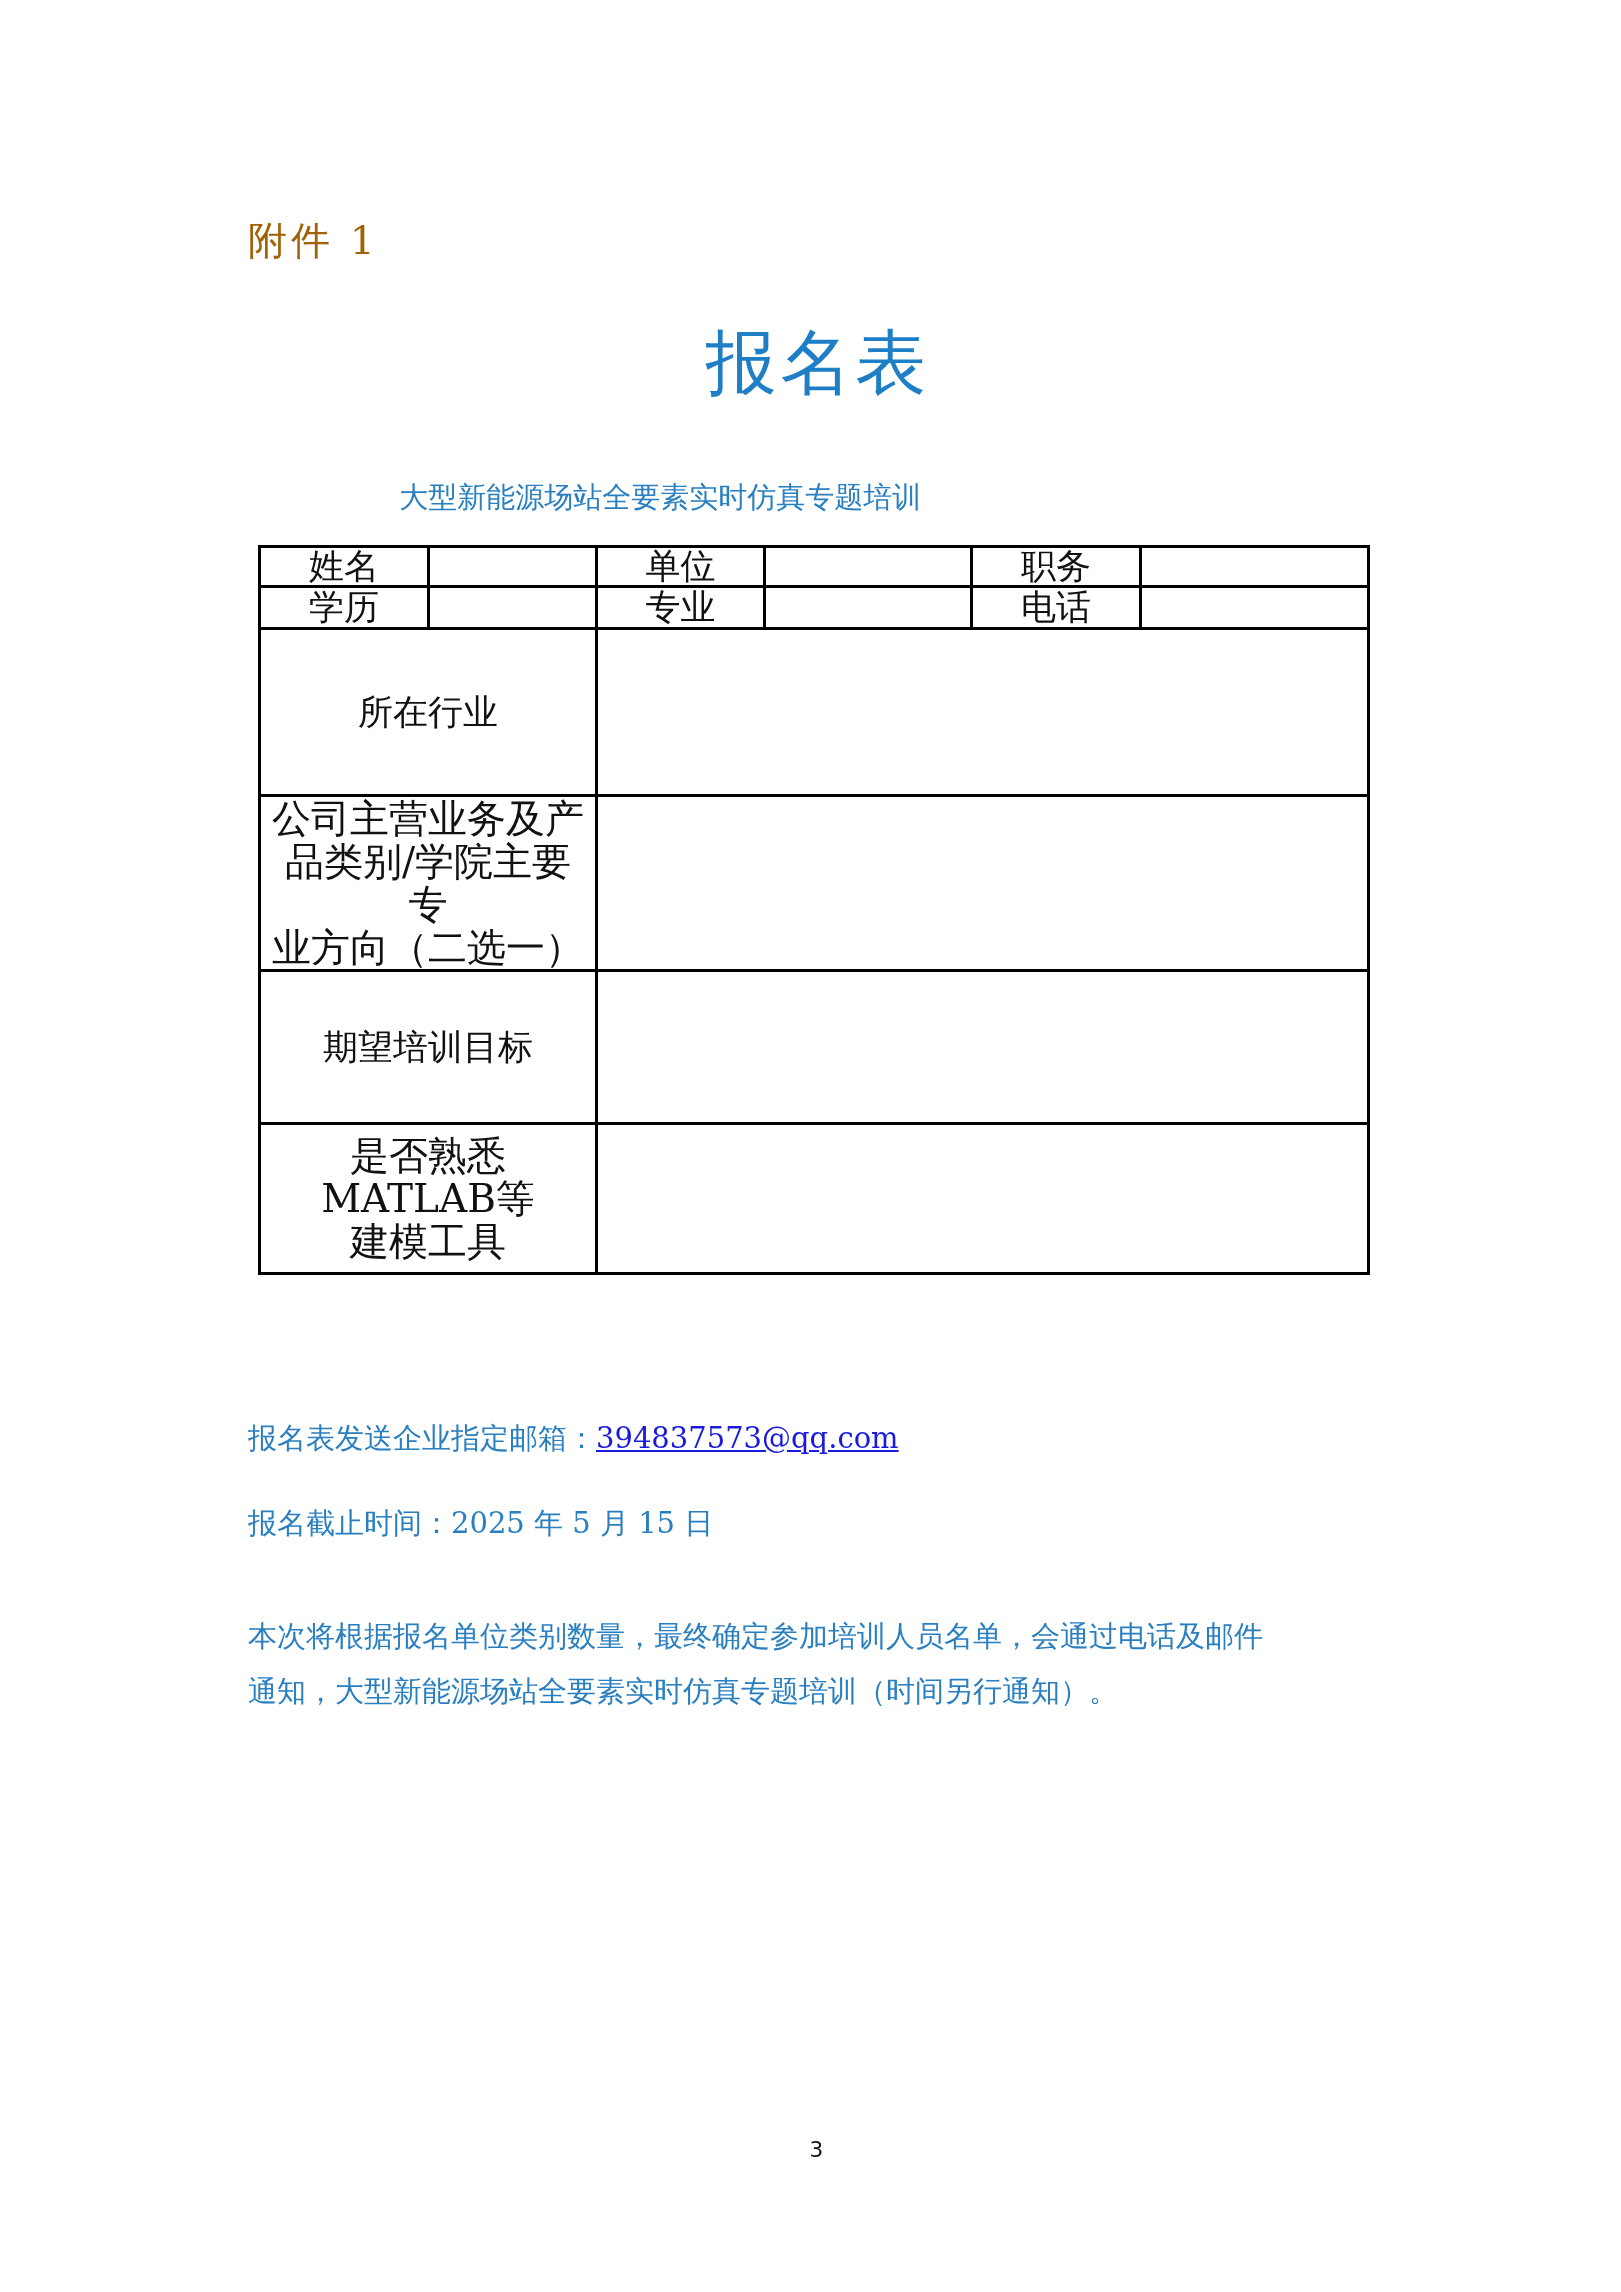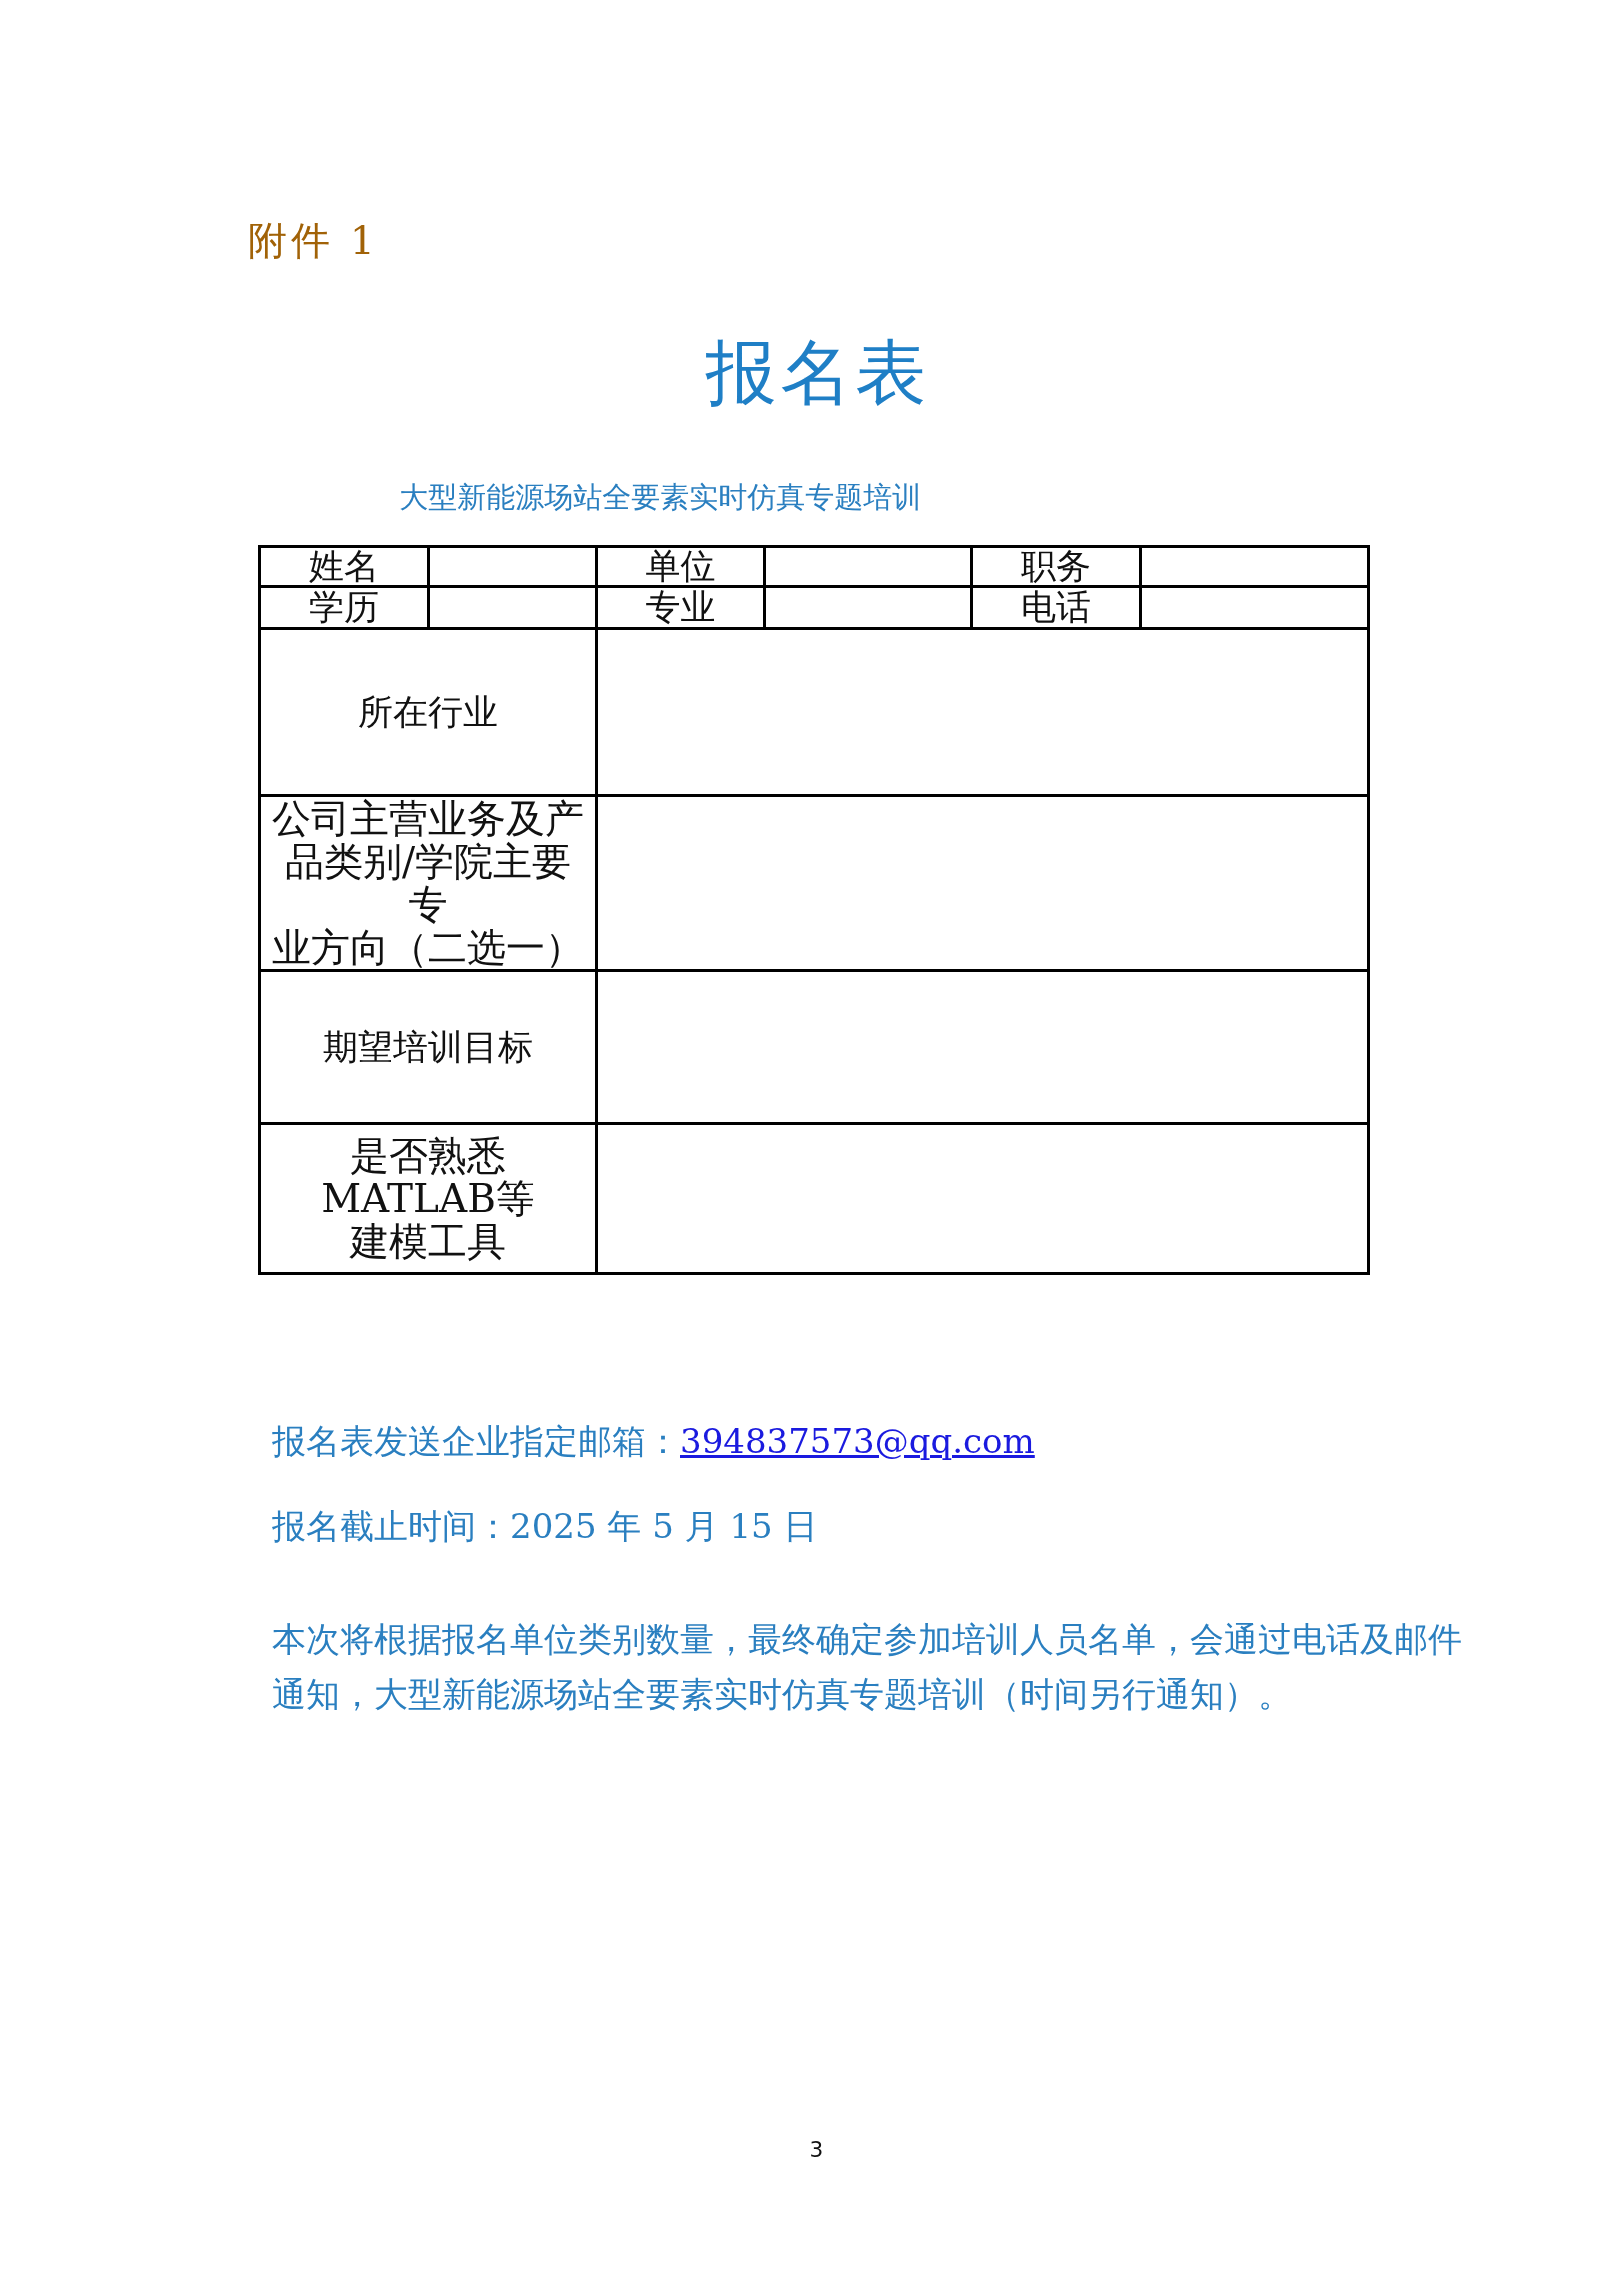--- a/index.html
+++ b/index.html
@@ -19,21 +19,21 @@
     left: 248px;
     top: 214px;
     font-size: 39px;
     color: #a16207;
     letter-spacing: 3.9px;
   }
   .doc-title {
     position: absolute;
     left: 0;
     width: 1621px;
-    top: 326px;
+    top: 316px;
     text-align: center;
     font-size: 71px;
     color: #1f7fc6;
     letter-spacing: 3.9px;
     padding-left: 14.7px;
     box-sizing: border-box;
   }
   .doc-subtitle {
     position: absolute;
     left: 0;
@@ -77,24 +77,23 @@
   table.form tr.r7 td { height: 147px; }
   table.form td.label-top { line-height: 37px; }
   .multi {
     display: inline-block;
     text-align: center;
     padding: 0 7.8px;
   }
   .note {
     position: absolute;
     left: 248px;
-    font-size: 34px;
+    font-size: 29px;
     color: #2a7fc0;
     white-space: nowrap;
-    margin-left: 24px;
   }
   .note a {
     color: #1a1adf;
     text-decoration: underline;
   }
   .page-num {
     position: absolute;
     left: 0;
     width: 1621px;
     top: 2137px;

